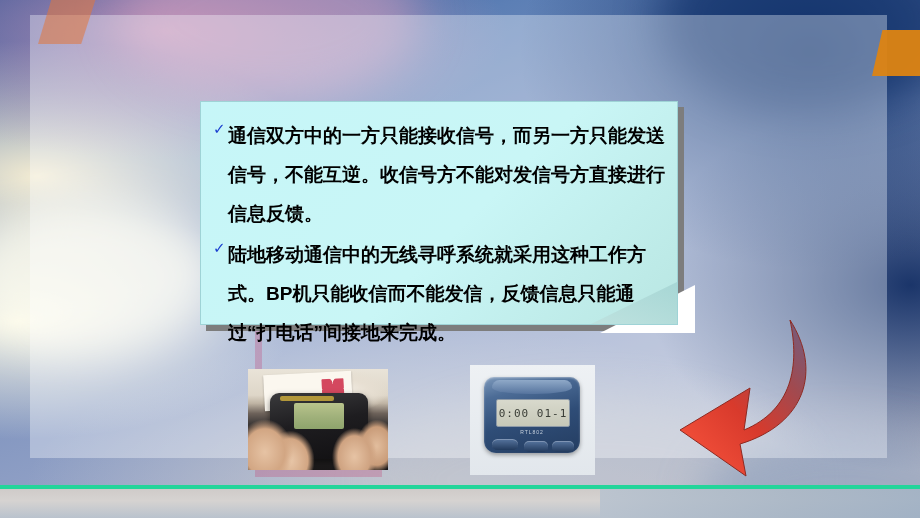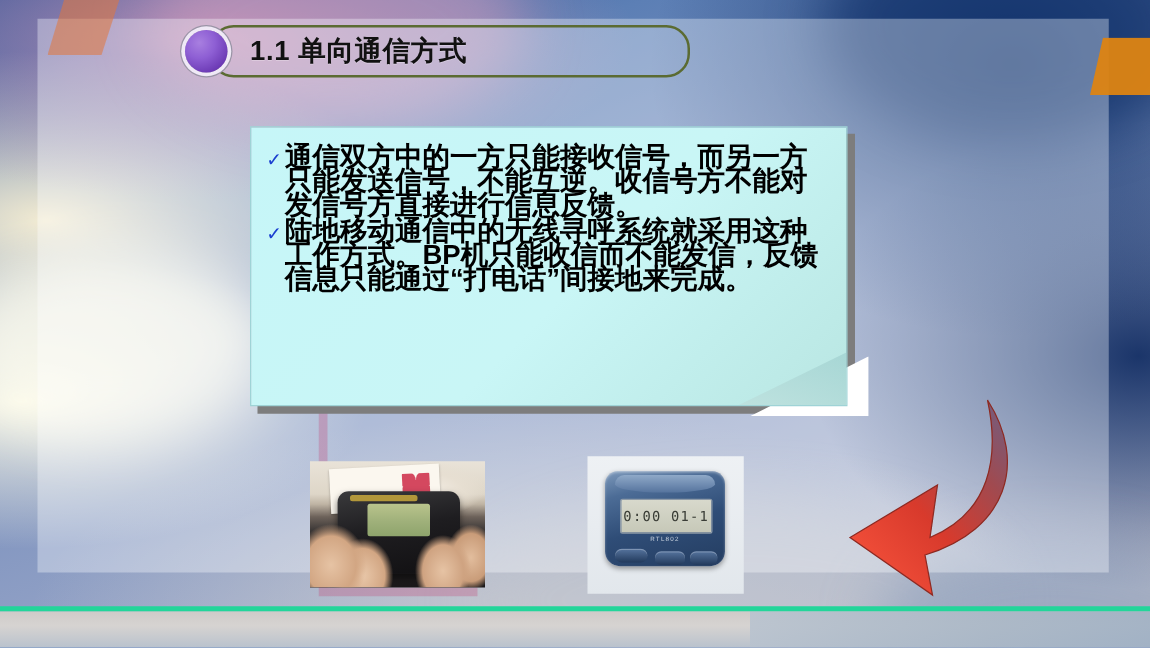--- a/index.html
+++ b/index.html
@@ -110,21 +110,21 @@
   }
   .bullet-row{
     display:flex;align-items:flex-start;
     margin-bottom:2px;
   }
   .check{
     color:#1b3fd0;font-size:15px;line-height:26px;
     flex:none;width:14px;margin-right:1px;font-weight:bold;
   }
   .bullet-text{
-    font-size:22px;line-height:19px;color:#000;
+    font-size:19px;line-height:39px;color:#000;
     font-weight:bold;
     text-indent:0;
     letter-spacing:0px;
   }
 
   
   .photo{
     position:absolute;overflow:hidden;
     background:#222;
   }
@@ -247,26 +247,20 @@
   <div class="cloud" style="left:660px;top:-70px;width:300px;height:180px;background:rgba(16,48,104,.65);"></div>
   <div class="cloud" style="left:700px;top:430px;width:280px;height:140px;background:rgba(120,145,180,.45);"></div>
 
   <div class="panel-overlay"></div>
 
   <div class="trapezoid trap-left"></div>
   <div class="trapezoid trap-right"></div>
 
   <div class="watermark"></div>
 
-  <div class="title-wrap">
-    <div class="title-bullet"></div>
-    <div class="title-pill">
-      <span class="title-text">1.1  单向通信方式</span>
-    </div>
-  </div>
 
   <div class="content-shadow"></div>
   <div class="content-fold"></div>
 
   <div class="content-box">
 
     <div class="bullet-row">
       <span class="check">✓</span>
       <span class="bullet-text">通信双方中的一方只能接收信号，而另一方只能发送信号，不能互逆。收信号方不能对发信号方直接进行信息反馈。</span>
     </div>

